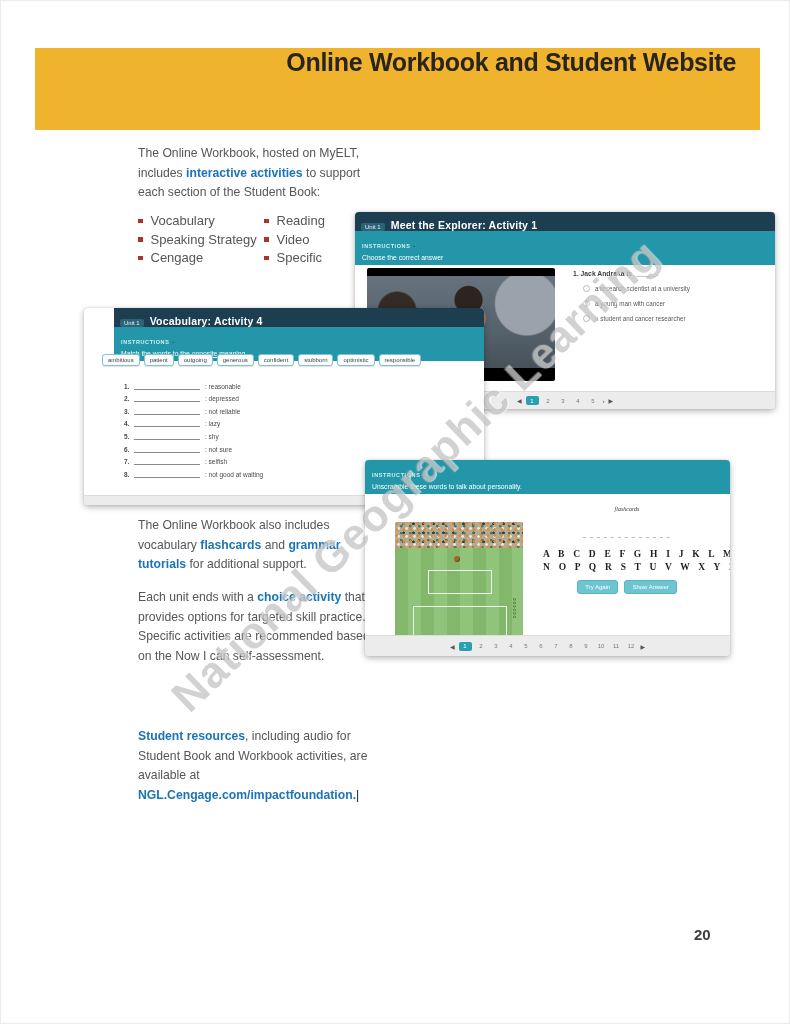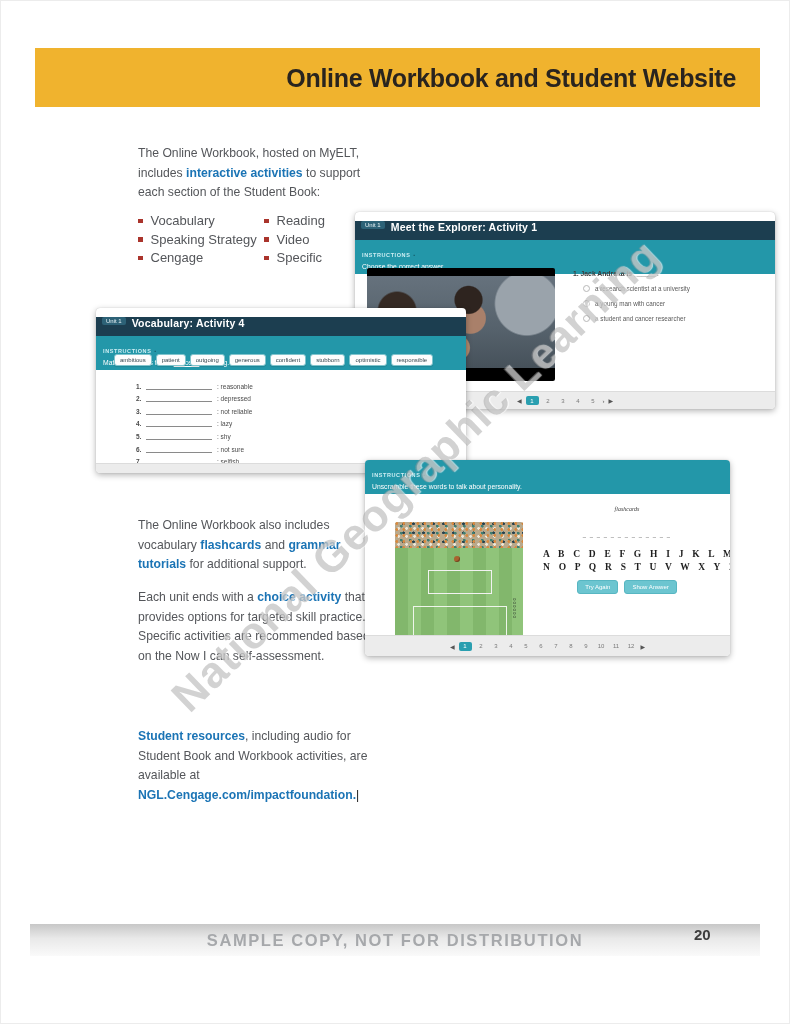--- a/index.html
+++ b/index.html
@@ -1,35 +1,35 @@
 <!DOCTYPE html>
 <html><head>
 <meta charset="utf-8">
 <style>
   html,body{margin:0;padding:0;background:#fff;}
   .page{position:relative;width:790px;height:1024px;background:#fff;overflow:hidden;
         font-family:"Liberation Sans",sans-serif;box-shadow:inset 0 0 0 1px #ececec;}
   
-  .banner{position:absolute;left:35px;top:48px;width:725px;height:59px;
-          display:flex;justify-content:flex-end;align-items:flex-end;
+  .banner{position:absolute;left:35px;top:48px;width:725px;height:82px;
+          display:flex;justify-content:flex-end;
           padding:0 24px 14px 0;box-sizing:border-box;}
   .banner h1{margin:0;font-size:25px;font-weight:800;color:#29241f;letter-spacing:-0.3px;}
   
   .copy{position:absolute;font-size:12.2px;line-height:1.6;color:#54565a;}
   .seg-link{color:#1b74b5;font-weight:700;}
   .seg-u{text-decoration:underline;}
   .seg-caret{color:#1a1a1a;font-weight:400;}
   .bullets{position:absolute;top:213px;font-size:13px;color:#54565a;}
   .bullets .item{display:flex;align-items:baseline;height:18.5px;}
   .sq{display:inline-block;width:4.5px;height:4.5px;background:#aa342c;margin-right:8px;
       position:relative;top:-2px;flex:none;}
   
   .card{position:absolute;background:#fff;border-radius:4px;overflow:hidden;
         box-shadow:0 2px 6px rgba(0,0,0,.3),0 0 1px rgba(0,0,0,.25);}
-  .card-header{height:19px;background:#1c3e50;display:flex;align-items:flex-start;padding:0 6px;margin-top:9px;}
+  .card-header{height:19px;background:#1c3e50;display:flex;align-items:flex-end;padding:0 6px;}
   .unit-badge{background:#2d6277;color:#e8f3f6;font-size:6px;padding:1px 4px;border-radius:2px;
               margin-right:6px;flex:none;}
   .card-title{color:#fff;font-size:10.5px;font-weight:700;letter-spacing:.2px;white-space:nowrap;}
   .instr-bar{background:#2397a9;padding:3px 7px 4px 7px;}
   .instr-label{font-size:5.5px;font-weight:700;color:#cdeef3;letter-spacing:.6px;}
   .instr-marker{font-size:5px;color:#14616d;margin-left:3px;}
   .instr-text{font-size:6.8px;color:#ffffff;margin-top:2px;}
   .card-footer{position:absolute;left:0;right:0;bottom:0;background:#ececec;border-top:1px solid #dcdcdc;
                display:flex;align-items:center;justify-content:center;}
   .pager{display:flex;align-items:center;gap:4px;font-size:6px;color:#7a7a7a;}
@@ -174,21 +174,21 @@
         <span class="pg-num">2</span>
         <span class="pg-num">3</span>
         <span class="pg-num">4</span>
         <span class="pg-num">5</span>
         <span class="pg-arrow">›</span>
         <span class="pg-arrow">▶</span>
       </div>
     </div>
   </div>
 
-  <div class="card z2" style="left:96px;top:308px;width:370px;height:165px;">
+  <div class="card z2" style="left:84px;top:308px;width:370px;height:197px;padding-left:30px;">
     <div class="card-header">
       <span class="unit-badge">Unit 1</span>
       <span class="card-title">Vocabulary: Activity 4</span>
     </div>
     <div class="instr-bar">
       <span class="instr-label">INSTRUCTIONS</span><span class="instr-marker">▪</span>
       <div class="instr-text"><span>Match the words to the </span><span class="seg-u">opposite</span><span> meaning.</span></div>
     </div>
     <div class="chips">
       <span class="chip">ambitious</span>
@@ -288,18 +288,15 @@
       </div>
     </div>
   </div>
 
   <p class="copy" style="left:138px;top:504px;width:232px;"><span>The Online Workbook also includes vocabulary </span><span class="seg-link">flashcards</span><span> and </span><span class="seg-link">grammar tutorials</span><span> for additional support.</span></p>
   <p class="copy" style="left:138px;top:576px;width:236px;"><span>Each unit ends with a </span><span class="seg-link">choice activity</span><span> that provides options for targeted skill practice. Specific activities are recommended based on the Now I can self-assessment.</span></p>
   <p class="copy" style="left:138px;top:715px;width:258px;"><span class="seg-link">Student resources</span><span>, including audio for Student Book and Workbook activities, are available at </span><span class="seg-link">NGL.Cengage.com/impactfoundation.</span><span class="seg-caret">|</span></p>
 
   <div class="watermark">National Geographic Learning</div>
 
-  <div class="footer-bar">
-    <span class="footer-text">SAMPLE COPY, NOT FOR DISTRIBUTION</span>
-  </div>
   <div class="page-number">20</div>
 
 </div>
 
 </body></html>

